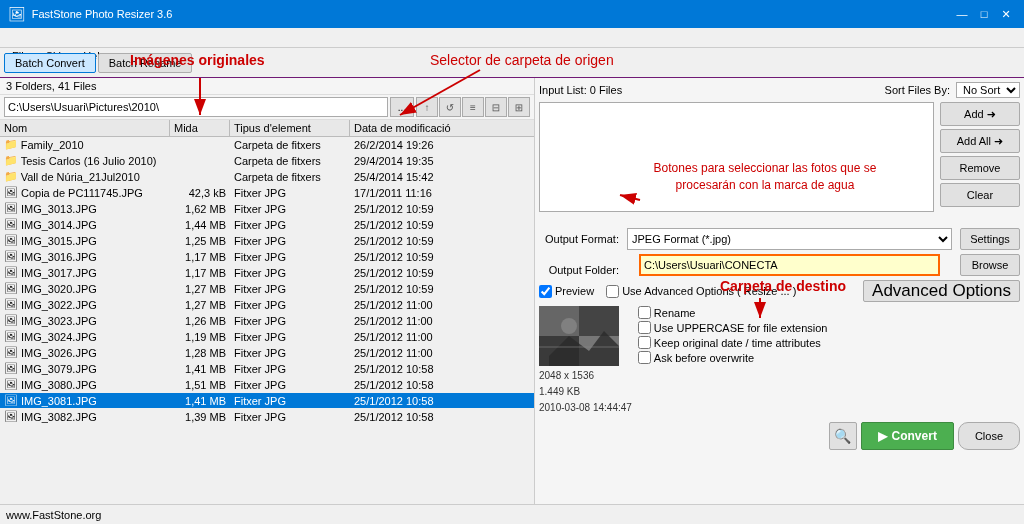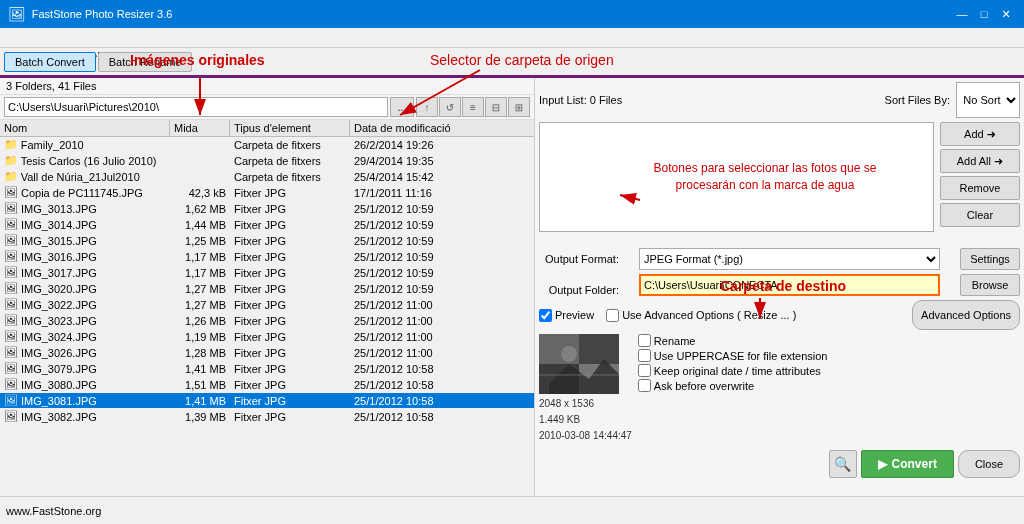--- a/index.html
+++ b/index.html
@@ -9,21 +9,21 @@
     .title-bar { background: #0078d7; color: white; height: 28px; display: flex; align-items: center; justify-content: space-between; padding: 0 8px; }
     .title-bar-left { display: flex; align-items: center; gap: 6px; }
     .title-bar-controls { display: flex; gap: 2px; }
     .title-btn { width: 20px; height: 20px; background: transparent; border: none; color: white; cursor: pointer; font-size: 11px; display: flex; align-items: center; justify-content: center; }
     
     
     .menu-bar { background: #f0f0f0; height: 20px; display: flex; align-items: center; padding: 0 4px; border-bottom: 1px solid #ccc; }
     .menu-item { padding: 2px 8px; font-size: 11px; cursor: pointer; margin-top: 37px; }
     
     
-    .toolbar { background: #f0f0f0; height: 30px; display: flex; align-items: center; padding: 2px 4px; gap: 2px; border-bottom: 3px solid #701a75; }
+    .toolbar { background: #f0f0f0; height: 30px; display: flex; align-items: center; padding: 2px 4px; gap: 2px; border-bottom: 1px solid #701a75; }
     .toolbar-btn { padding: 3px 10px; background: #e1e1e1; border: 1px solid #adadad; font-size: 11px; cursor: pointer; border-radius: 2px; }
     .toolbar-btn.active { background: #cce8ff; border-color: #0078d7; }
     
     
     .main-area { display: flex; height: calc(524px - 78px); }
     
     
     .left-panel { width: 535px; border-right: 1px solid #ccc; display: flex; flex-direction: column; }
     .file-count { padding: 2px 6px; font-size: 11px; background: #f5f5f5; border-bottom: 1px solid #ddd; }
     .path-bar { display: flex; align-items: center; padding: 2px 4px; background: #f5f5f5; border-bottom: 1px solid #ddd; gap: 2px; }
@@ -54,49 +54,49 @@
     
     .file-list::-webkit-scrollbar { width: 12px; }
     .file-list::-webkit-scrollbar-track { background: #f1f1f1; }
     .file-list::-webkit-scrollbar-thumb { background: #c1c1c1; border: 1px solid #aaa; }
     
     
     .bottom-bar { background: #f5f5f5; border-top: 1px solid #ccc; padding: 1px 4px; font-size: 11px; height: 18px; display: flex; align-items: center; }
     
     
     .right-panel { flex: 1; display: flex; flex-direction: column; padding: 4px; gap: 4px; background: #f5f5f5; }
-    .sort-select { height: 36px; font-size: 11px; border: 1px solid #aaa; background: white; padding: 0 2px; text-align: center; }
+    .sort-select { height: 16px; font-size: 11px; border: 1px solid #aaa; background: white; padding: 0 2px; }
     
     .input-list-box { background: white; border: 1px solid #aaa; flex: 1; min-height: 80px; max-height: 110px; overflow-y: auto; }
     .action-btns { display: flex; flex-direction: column; gap: 3px; }
     .action-btn { width: 80px; height: 24px; background: #e1e1e1; border: 1px solid #aaa; cursor: pointer; font-size: 11px; border-radius: 2px; }
     
-    .format-row { display: flex; align-items: center; gap: 20px; margin-top: 2px; }
+    .format-row { display: flex; align-items: center; gap: 8px; margin-top: 2px; }
     .format-label { font-size: 11px; width: 80px; text-align: right; }
     .format-select { flex: 1; height: 22px; font-size: 11px; border: 1px solid #aaa; background: white; }
     .settings-btn { width: 60px; height: 22px; background: #e1e1e1; border: 1px solid #aaa; cursor: pointer; font-size: 11px; border-radius: 2px; }
     
     .folder-row { display: flex; align-items: flex-end; gap: 20px; }
     .folder-label { font-size: 11px; width: 80px; text-align: right; }
     .folder-input { flex: 1; height: 22px; border: 2px solid #ff6600; background: #ffffcc; padding: 1px 3px; font-size: 11px; }
     .browse-btn { width: 60px; height: 22px; background: #e1e1e1; border: 1px solid #aaa; cursor: pointer; font-size: 11px; border-radius: 2px; }
     
     .options-row { display: flex; align-items: center; gap: 4px; }
     .checkbox-label { display: flex; align-items: center; gap: 3px; font-size: 11px; cursor: pointer; }
-    .adv-options-btn { margin-left: auto; height: 30px; padding: 0 8px; background: #e1e1e1; border: 1px solid #aaa; cursor: pointer; font-size: 11px; border-radius: 10px; }
+    .adv-options-btn { margin-left: auto; height: 22px; padding: 0 8px; background: #e1e1e1; border: 1px solid #aaa; cursor: pointer; font-size: 17px; border-radius: 2px; }
     .check-col { display: flex; flex-direction: column; gap: 2px; }
     .preview-img { width: 80px; height: 60px; background: #666; overflow: hidden; display: flex; align-items: center; justify-content: center; }
     .preview-info { font-size: 10px; color: #333; line-height: 1.6; }
     
     .bottom-buttons { display: flex; justify-content: flex-end; gap: 4px; align-items: center; padding-top: 2px; }
     .magnify-btn { width: 28px; height: 28px; background: #e1e1e1; border: 1px solid #aaa; cursor: pointer; font-size: 14px; display: flex; align-items: center; justify-content: center; border-radius: 2px; }
     .convert-btn { height: 28px; padding: 0 16px; background: #4caf50; border: 1px solid #3d8b40; cursor: pointer; font-size: 12px; font-weight: bold; color: white; border-radius: 2px; display: flex; align-items: center; gap: 4px; }
     .close-btn { height: 28px; padding: 0 16px; background: #e1e1e1; border: 1px solid #aaa; cursor: pointer; font-size: 11px; border-radius: 10px; }
     
-    .status-bar { background: #f0f0f0; border-top: 1px solid #ccc; height: 28px; display: flex; align-items: center; padding: 0 6px; font-size: 11px; }
+    .status-bar { background: #f0f0f0; border-top: 1px solid #ccc; height: 20px; display: flex; align-items: center; padding: 0 6px; font-size: 11px; }
   </style>
 </head>
 <body>
 
 <div style="position: relative; width: 1024px; height: 524px; overflow: hidden;">
 
   <div class="title-bar">
     <div class="title-bar-left">
       <span style="font-size:14px;">🖼</span>
       <span>FastStone Photo Resizer 3.6</span>

